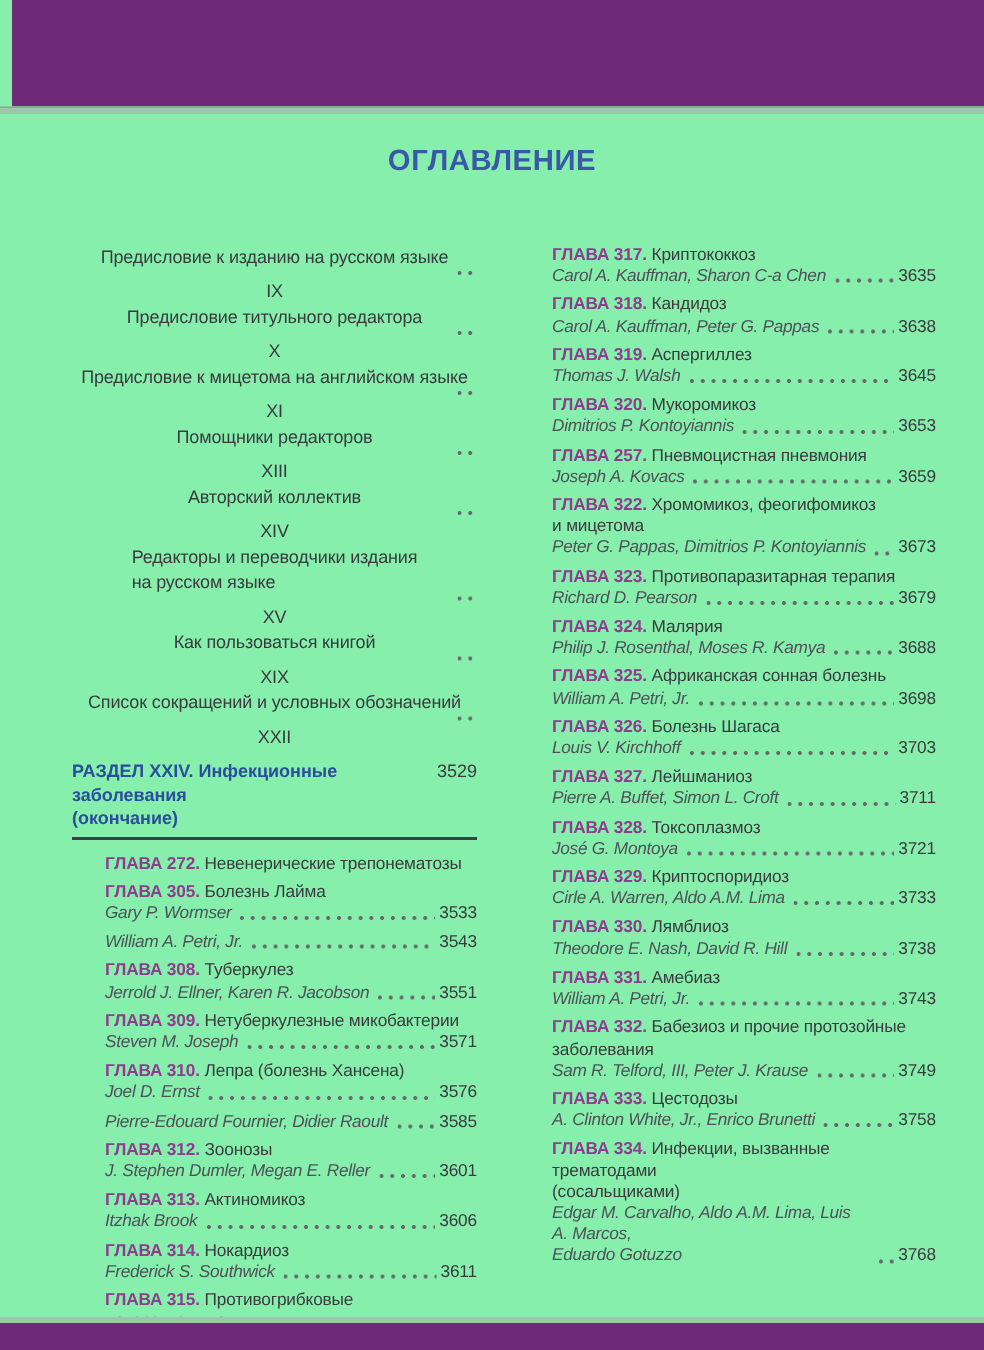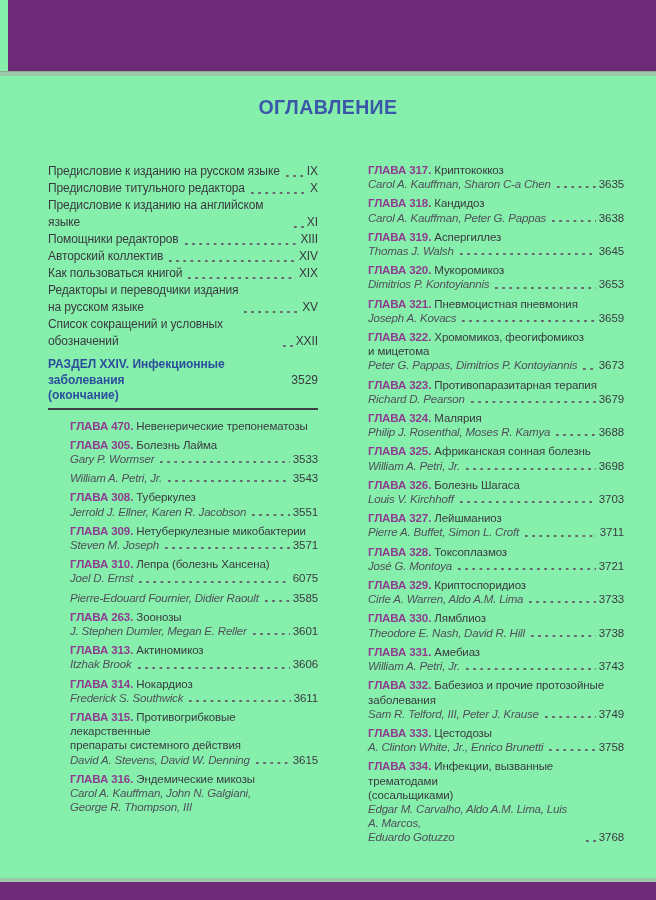--- a/index.html
+++ b/index.html
@@ -37,42 +37,42 @@
     display: flex;
     padding-left: 48px;
     margin-top: 44px;
     align-items: flex-start;
   }
   .col-left { width: 270px; flex: none; }
   .col-right { width: 278px; flex: none; margin-left: 28px; }
 
   
   .front { font-size: 12px; line-height: 17px; letter-spacing: -0.1px; }
-  .front-row { display: flex; align-items: flex-end; }
+  .front-row { display: flex; align-items: center; flex-direction: column; }
   .fm-label { white-space: pre-line; flex: 0 1 auto; }
   .fm-page { flex: none; }
 
   
   .leader {
     flex: 1 1 auto;
     min-width: 10px;
     height: 4px;
     margin: 0 3px 2px 6px;
     align-self: flex-end;
     background-image: radial-gradient(circle at 1.3px 2px, #67676c 1.1px, rgba(0,0,0,0) 1.5px);
     background-size: 7.2px 4px;
     background-repeat: repeat-x;
     background-position: left bottom;
   }
 
   
   .section-head {
     margin-top: 7px;
     display: flex;
-    align-items: center;
+    align-items: flex-start;
     font-size: 12px;
     line-height: 15.5px;
   }
   .sh-text { flex: 0 1 auto; font-weight: 700; color: #2c4c9c; }
   .sh-title { white-space: pre-line; font-weight: 700; color: #2c4c9c; }
   .sh-spacer { flex: 1 1 auto; }
   .sh-page { flex: none; color: #3a3a40; font-weight: 400; }
   .rule {
     margin-top: 4px;
     height: 0;
@@ -118,48 +118,48 @@
     <span class="fm-page">IX</span>
   </div>
 
   <div class="front-row">
     <span class="fm-label">Предисловие титульного редактора</span>
     <span class="leader"></span>
     <span class="fm-page">X</span>
   </div>
 
   <div class="front-row">
-    <span class="fm-label">Предисловие к изданию на английском языке</span>
+    <span class="fm-label">Предисловие к мицетома на английском языке</span>
     <span class="leader"></span>
     <span class="fm-page">XI</span>
   </div>
 
   <div class="front-row">
     <span class="fm-label">Помощники редакторов</span>
     <span class="leader"></span>
     <span class="fm-page">XIII</span>
   </div>
 
   <div class="front-row">
     <span class="fm-label">Авторский коллектив</span>
     <span class="leader"></span>
     <span class="fm-page">XIV</span>
-  </div>
-
-  <div class="front-row">
-    <span class="fm-label">Как пользоваться книгой</span>
-    <span class="leader"></span>
-    <span class="fm-page">XIX</span>
   </div>
 
   <div class="front-row">
     <span class="fm-label">Редакторы и переводчики издания
 на русском языке</span>
     <span class="leader"></span>
     <span class="fm-page">XV</span>
+  </div>
+
+  <div class="front-row">
+    <span class="fm-label">Как пользоваться книгой</span>
+    <span class="leader"></span>
+    <span class="fm-page">XIX</span>
   </div>
 
   <div class="front-row">
     <span class="fm-label">Список сокращений и условных обозначений</span>
     <span class="leader"></span>
     <span class="fm-page">XXII</span>
   </div>
 </div>
 
       <div class="section-head">
@@ -168,21 +168,21 @@
           <span class="sh-title">Инфекционные заболевания
 (окончание)</span>
         </div>
         <span class="sh-spacer"></span>
         <span class="sh-page">3529</span>
       </div>
       <div class="rule"></div>
 
       <div class="chapters" id="chapters-left">
   <div class="chapter">
-    <div class="ch-title-line"><span class="ch-label">ГЛАВА 470.</span> <span class="ch-title">Невенерические трепонематозы</span></div>
+    <div class="ch-title-line"><span class="ch-label">ГЛАВА 272.</span> <span class="ch-title">Невенерические трепонематозы</span></div>
   </div>
 
   <div class="chapter">
     <div class="ch-title-line"><span class="ch-label">ГЛАВА 305.</span> <span class="ch-title">Болезнь Лайма</span></div>
     <div class="ch-author-line">
       <span class="ch-authors">Gary P. Wormser</span>
       <span class="leader"></span>
       <span class="ch-page">3533</span>
     </div>
   </div>
@@ -212,34 +212,34 @@
       <span class="leader"></span>
       <span class="ch-page">3571</span>
     </div>
   </div>
 
   <div class="chapter">
     <div class="ch-title-line"><span class="ch-label">ГЛАВА 310.</span> <span class="ch-title">Лепра (болезнь Хансена)</span></div>
     <div class="ch-author-line">
       <span class="ch-authors">Joel D. Ernst</span>
       <span class="leader"></span>
-      <span class="ch-page">6075</span>
+      <span class="ch-page">3576</span>
     </div>
   </div>
 
   <div class="chapter">
     <div class="ch-author-line">
       <span class="ch-authors">Pierre-Edouard Fournier, Didier Raoult</span>
       <span class="leader"></span>
       <span class="ch-page">3585</span>
     </div>
   </div>
 
   <div class="chapter">
-    <div class="ch-title-line"><span class="ch-label">ГЛАВА 263.</span> <span class="ch-title">Зоонозы</span></div>
+    <div class="ch-title-line"><span class="ch-label">ГЛАВА 312.</span> <span class="ch-title">Зоонозы</span></div>
     <div class="ch-author-line">
       <span class="ch-authors">J. Stephen Dumler, Megan E. Reller</span>
       <span class="leader"></span>
       <span class="ch-page">3601</span>
     </div>
   </div>
 
   <div class="chapter">
     <div class="ch-title-line"><span class="ch-label">ГЛАВА 313.</span> <span class="ch-title">Актиномикоз</span></div>
     <div class="ch-author-line">
@@ -311,21 +311,21 @@
   <div class="chapter">
     <div class="ch-title-line"><span class="ch-label">ГЛАВА 320.</span> <span class="ch-title">Мукоромикоз</span></div>
     <div class="ch-author-line">
       <span class="ch-authors">Dimitrios P. Kontoyiannis</span>
       <span class="leader"></span>
       <span class="ch-page">3653</span>
     </div>
   </div>
 
   <div class="chapter">
-    <div class="ch-title-line"><span class="ch-label">ГЛАВА 321.</span> <span class="ch-title">Пневмоцистная пневмония</span></div>
+    <div class="ch-title-line"><span class="ch-label">ГЛАВА 257.</span> <span class="ch-title">Пневмоцистная пневмония</span></div>
     <div class="ch-author-line">
       <span class="ch-authors">Joseph A. Kovacs</span>
       <span class="leader"></span>
       <span class="ch-page">3659</span>
     </div>
   </div>
 
   <div class="chapter">
     <div class="ch-title-line"><span class="ch-label">ГЛАВА 322.</span> <span class="ch-title">Хромомикоз, феогифомикоз
 и мицетома</span></div>

